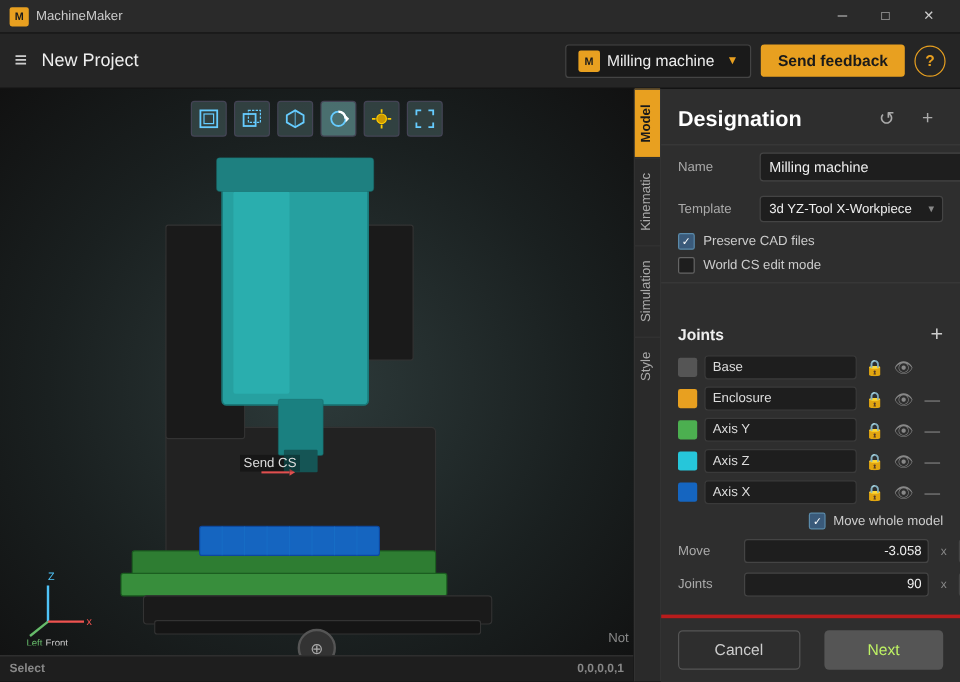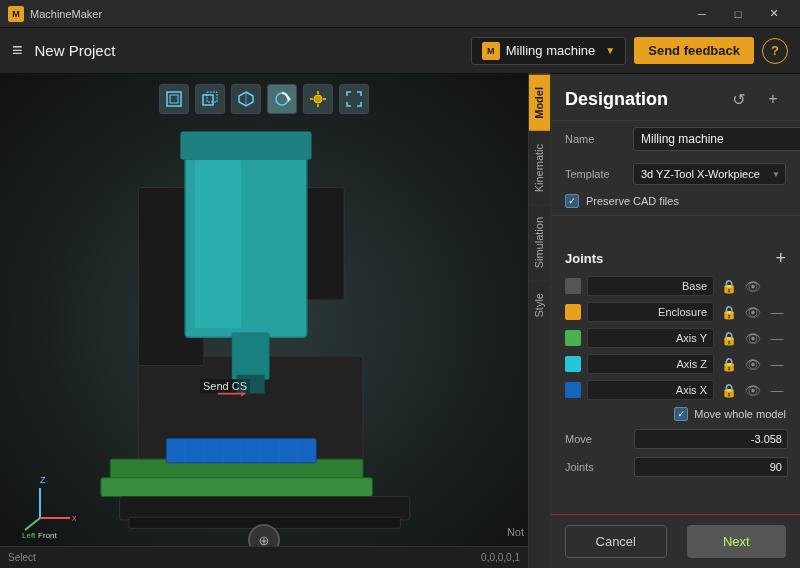--- a/index.html
+++ b/index.html
@@ -61,21 +61,21 @@
     #axis-indicator { position: absolute; bottom: 30px; left: 20px; width: 70px; height: 70px; }
 
     
     #nav-disc { position: absolute; bottom: 12px; left: 50%; transform: translateX(-50%); width: 32px; height: 32px; background: #333; border-radius: 50%; border: 2px solid #555; display: flex; align-items: center; justify-content: center; font-size: 13px; cursor: pointer; color: #aaa; }
 
     
     #statusbar {
       position: absolute; bottom: 0; left: 0; right: 0; height: 22px;
       background: #1e1e1e; border-top: 1px solid #333;
       display: flex; align-items: center; justify-content: space-between;
-      padding: 0 8px; font-size: 10px; color: #888;
+      padding: 0 8px; font-size: 10px; color: #888; font-weight: bold;
     }
 
     
     #side-tabs {
       width: 22px; background: #2a2a2a; border-left: 1px solid #333;
       display: flex; flex-direction: column;
     }
     .side-tab {
       writing-mode: vertical-rl; text-orientation: mixed;
       transform: rotate(180deg);
@@ -118,32 +118,32 @@
     .cb-box.checked { background: #3a5a7a; border-color: #5a8aaa; }
     .cb-box.checked::after { content: '✓'; font-size: 9px; color: #fff; }
     .cb-label { font-size: 11px; color: #ccc; }
 
     
     .section-header { display: flex; align-items: center; justify-content: space-between; padding: 8px 14px 4px 14px; margin-top: 20px; }
     .section-title { font-size: 13px; font-weight: 600; color: #eee; }
     .section-add { color: #ccc; font-size: 18px; cursor: pointer; }
 
     
-    .joint-row { display: flex; align-items: center; padding: 3px 14px; gap: 6px; text-align: right; }
+    .joint-row { display: flex; align-items: center; padding: 3px 14px; gap: 6px; }
     .joint-color { width: 16px; height: 16px; border-radius: 2px; flex-shrink: 0; }
     .joint-name { flex: 1; font-size: 11px; color: #ddd; background: #1e1e1e; border: 1px solid #3a3a3a; border-radius: 3px; padding: 3px 6px; }
     .joint-action { width: 18px; height: 18px; display: flex; align-items: center; justify-content: center; cursor: pointer; color: #888; font-size: 13px; }
     .move-checkbox-row { display: flex; align-items: center; justify-content: flex-end; gap: 6px; padding: 4px 14px; }
-    .move-row { display: flex; align-items: center; padding: 4px 14px; gap: 24px; }
+    .move-row { display: flex; align-items: center; padding: 4px 14px; gap: 10px; }
     .move-label { width: 45px; font-size: 11px; color: #aaa; flex-shrink: 0; }
     .move-input { flex: 1; background: #1e1e1e; border: 1px solid #444; border-radius: 3px; color: #eee; font-size: 11px; padding: 3px 5px; outline: none; text-align: right; }
     .move-x { color: #888; font-size: 10px; }
 
     
-    #panel-footer { display: flex; gap: 20px; padding: 10px 14px; border-top: 1px solid #b91c1c; margin-top: auto; }
+    #panel-footer { display: flex; gap: 20px; padding: 10px 14px; border-top: 3px solid #b91c1c; margin-top: auto; }
     #cancel-btn { flex: 1; background: transparent; border: 1px solid #555; border-radius: 4px; color: #ccc; padding: 8px; font-size: 13px; cursor: pointer; }
     #next-btn { flex: 1; background: #555; border: none; border-radius: 4px; color: #bef264; padding: 8px; font-size: 13px; font-weight: 400; cursor: pointer; }
 
     
     #not-label { position: absolute; bottom: 30px; right: 4px; font-size: 11px; color: #888; margin-top: 23px; }
 
     .divider { height: 1px; background: #3a3a3a; margin: 4px 0; }
   </style>
 </head>
 <body>
@@ -317,20 +317,24 @@
           <option>Custom</option>
         </select>
       </div>
     </div>
 
     <div class="checkbox-row">
       <div class="cb-box checked"></div>
       <span class="cb-label">Preserve CAD files</span>
     </div>
 
+    <div class="checkbox-row">
+      <div class="cb-box"></div>
+      <span class="cb-label">World CS edit mode</span>
+    </div>
 
     <div class="divider"></div>
 
     <div class="section-header">
       <span class="section-title">Joints</span>
       <span class="section-add">+</span>
     </div>
 
     <div class="joint-row">
       <div class="joint-color" style="background:#555555;"></div>

